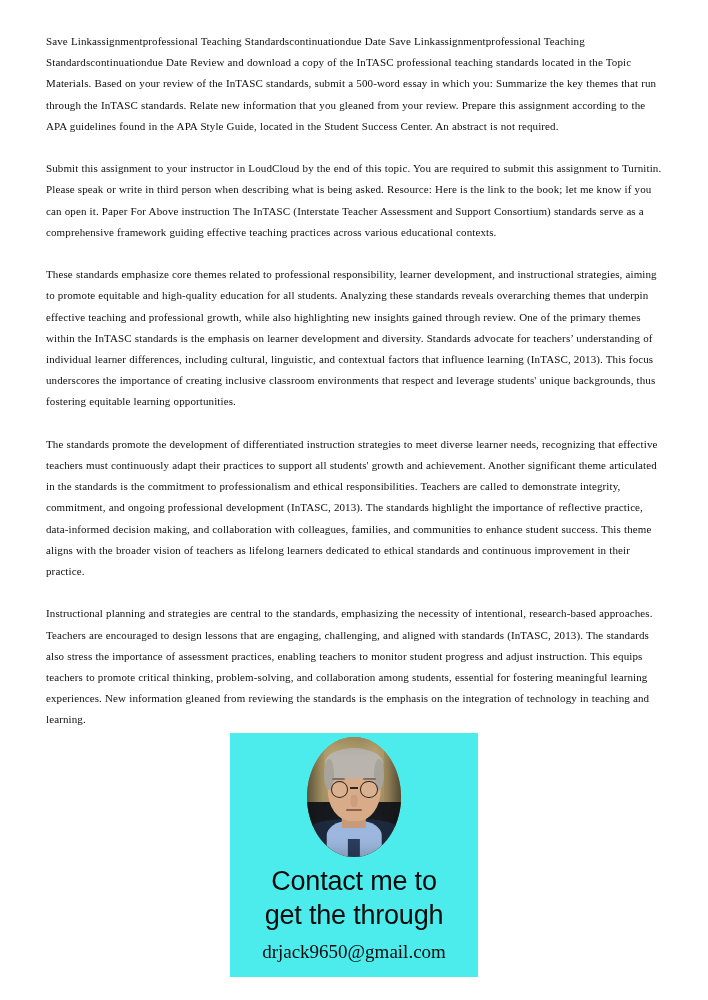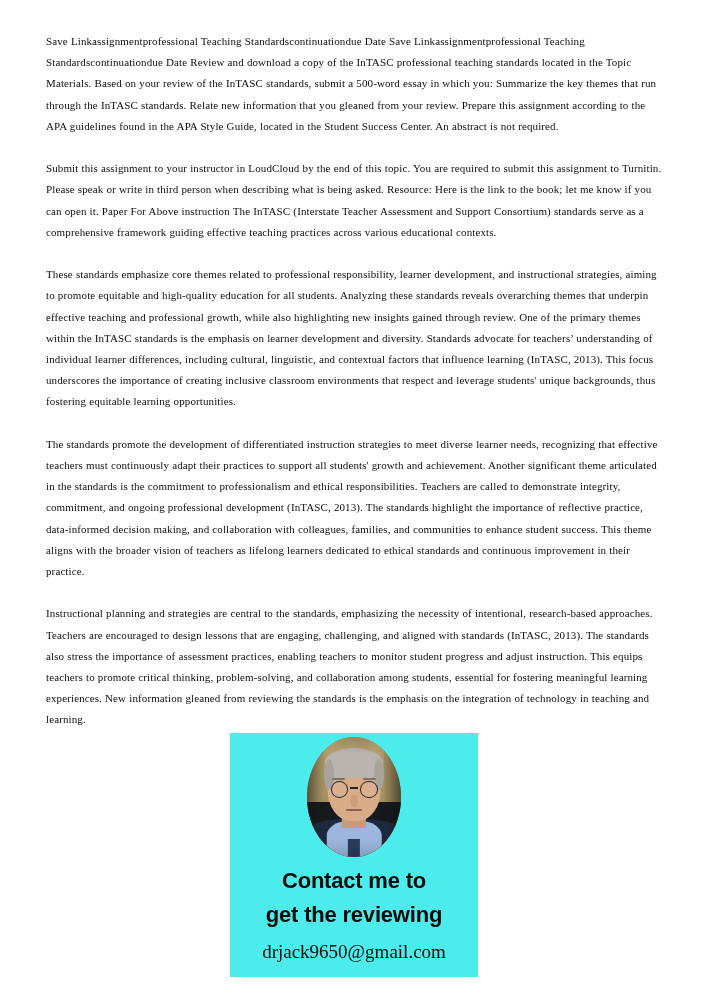--- a/index.html
+++ b/index.html
@@ -151,22 +151,22 @@
     background: #c89877; border-radius: 40%;
     opacity: .7;
   }
   .ph-vignette {
     position: absolute; inset: 0;
     box-shadow: inset 0 0 14px 6px rgba(0,0,0,.18);
   }
 
   .overlay-line {
     font-family: "Liberation Sans", "DejaVu Sans", sans-serif;
-    font-weight: bold;
-    font-size: 22px;
+    font-weight: normal;
+    font-size: 27px;
     line-height: 34px;
     color: #0a0a0a;
     text-align: center;
     letter-spacing: -0.2px;
     white-space: nowrap;
   }
   #overlay-line1 { margin-top: 7px; }
   #overlay-email {
     font-family: "Liberation Serif", "DejaVu Serif", serif;
     font-weight: normal;
@@ -209,17 +209,17 @@
       <div class="ph-brow-r"></div>
       <div class="ph-glass-l"></div>
       <div class="ph-glass-r"></div>
       <div class="ph-bridge"></div>
       <div class="ph-nose"></div>
       <div class="ph-mouth"></div>
       <div class="ph-vignette"></div>
     </div>
 
     <div class="overlay-line" id="overlay-line1">Contact me to</div>
-    <div class="overlay-line" id="overlay-line2">get the reviewing</div>
+    <div class="overlay-line" id="overlay-line2">get the through</div>
     <div id="overlay-email">drjack9650@gmail.com</div>
   </div>
 
 </div>
 
 </body></html>

